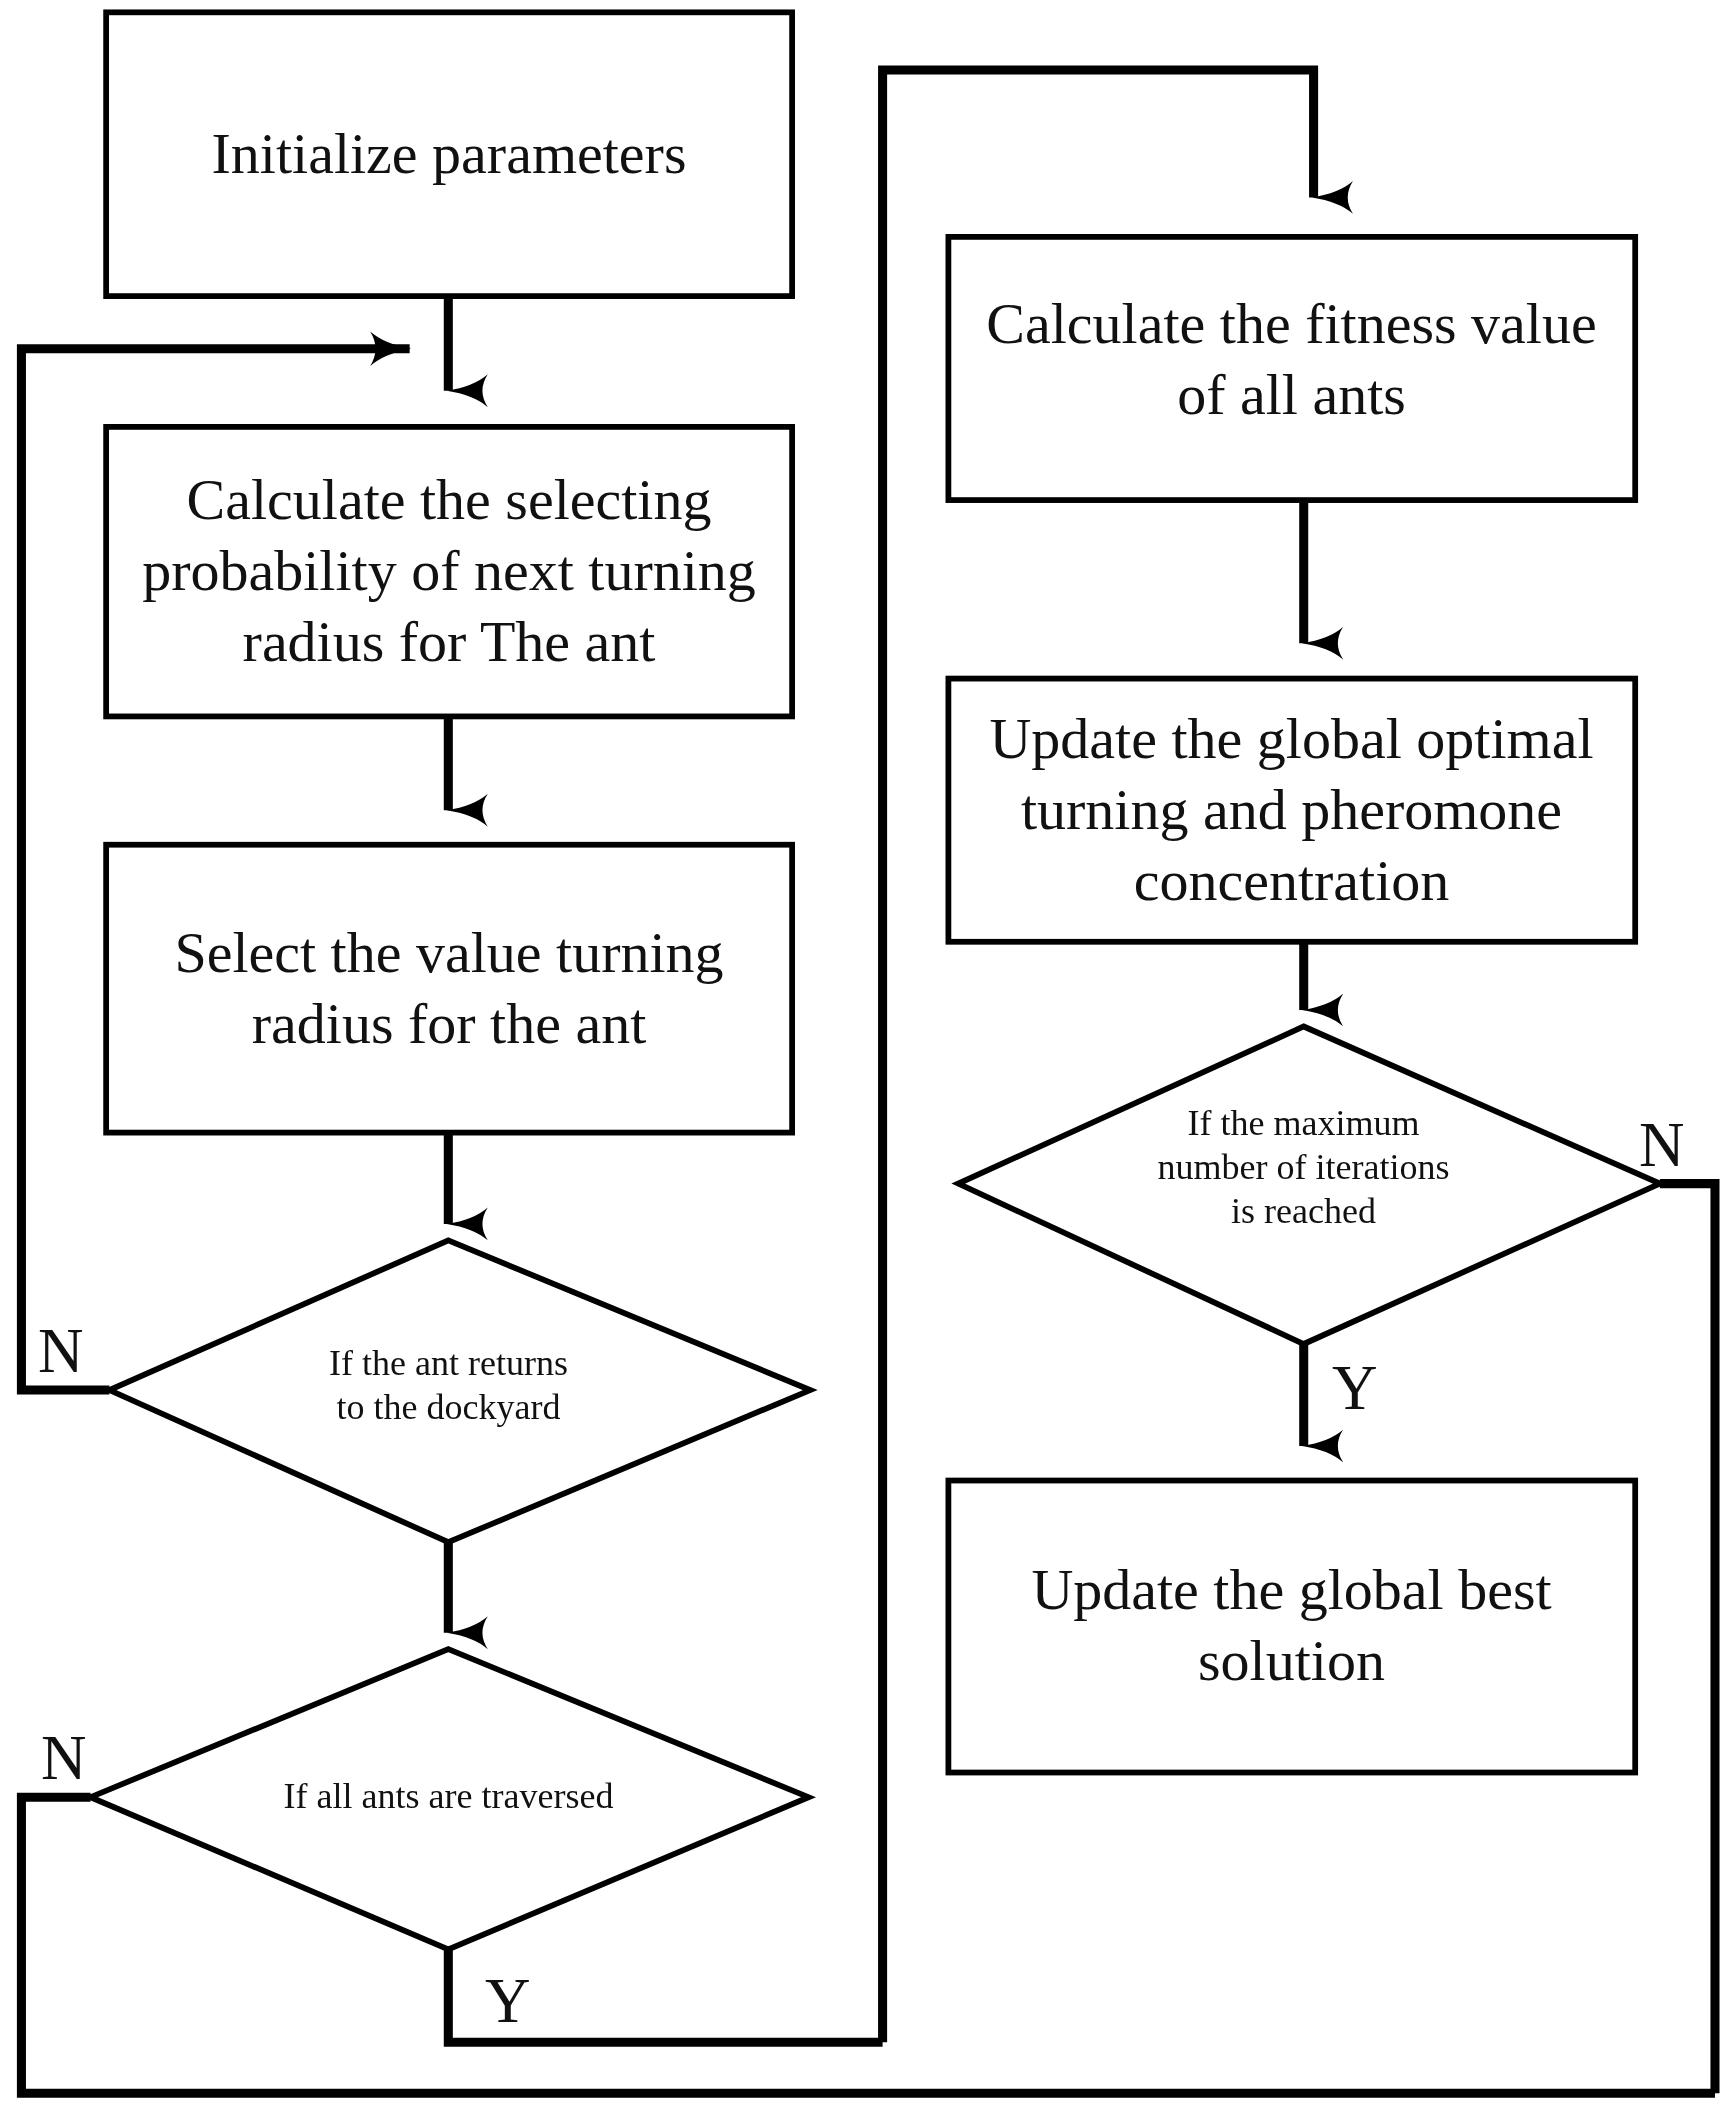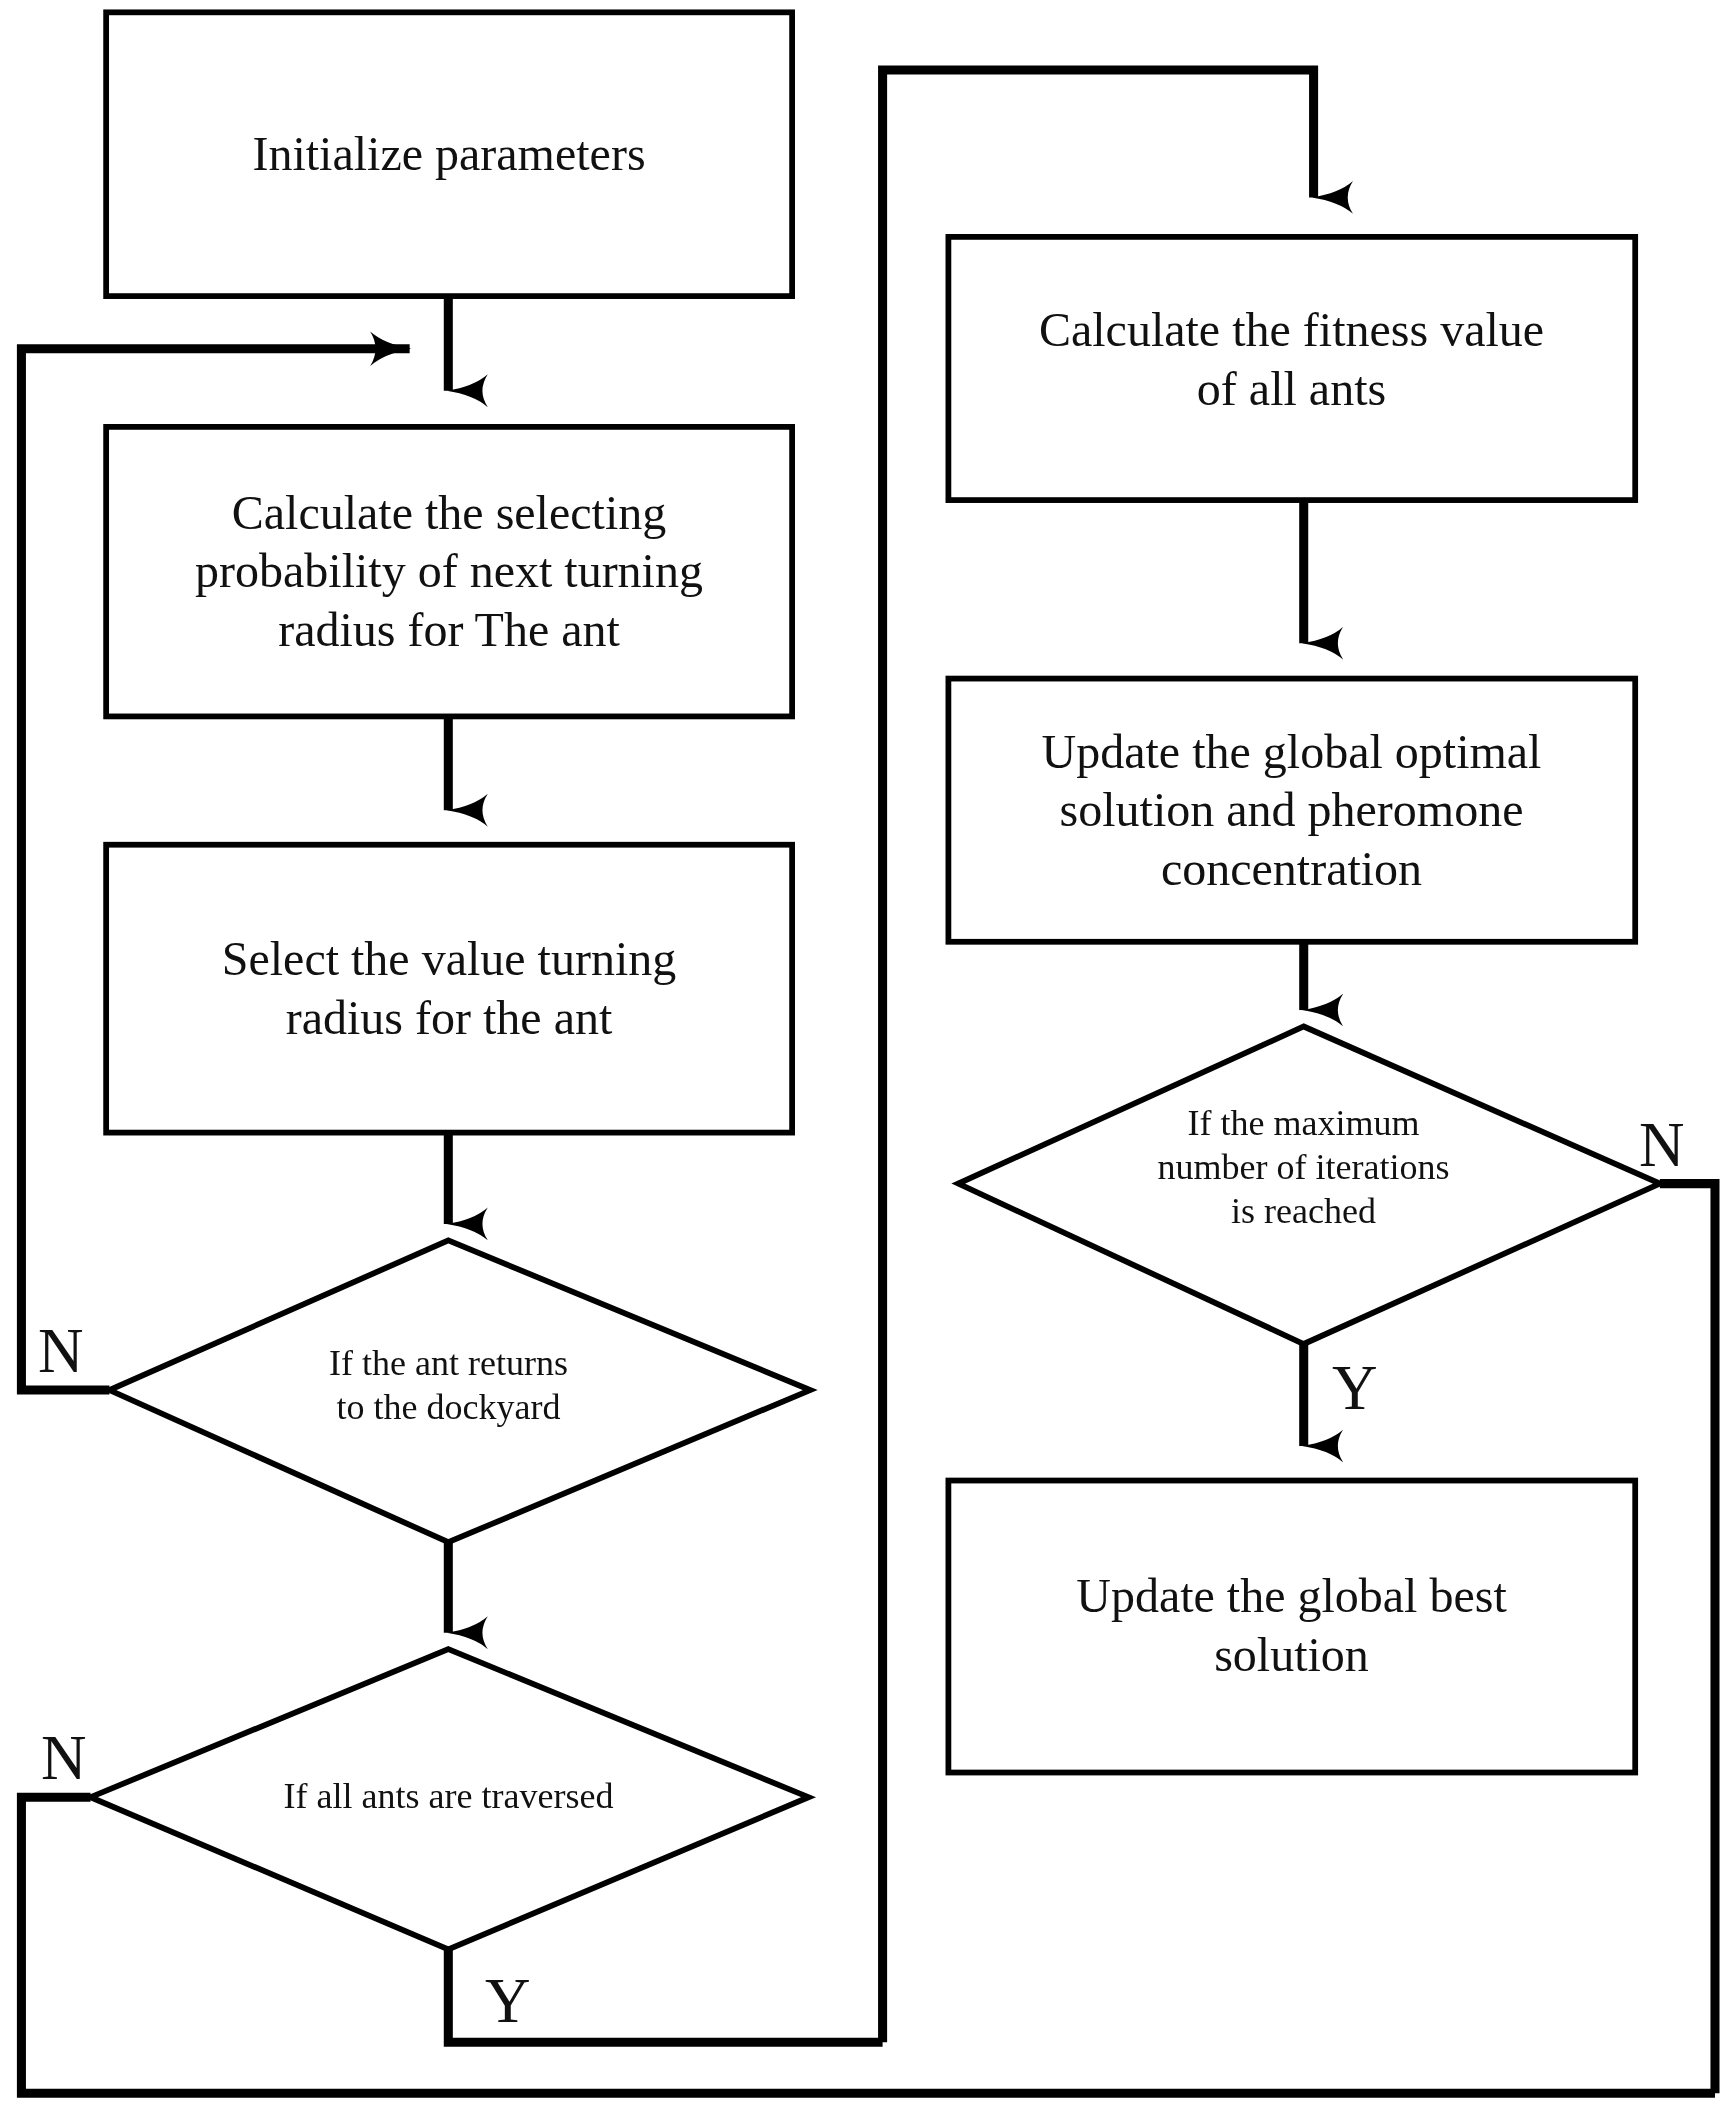--- a/index.html
+++ b/index.html
@@ -28,21 +28,21 @@
     display: flex;
     align-items: center;
     justify-content: center;
     text-align: center;
     color: #111111;
     font-family: "Liberation Serif", "DejaVu Serif", serif;
     line-height: 1.22;
     white-space: pre-line;
     pointer-events: none;
   }
-  .box-text { font-size: 48px; }
+  .box-text { font-size: 58px; }
   .diamond-text { font-size: 36px; }
   .branch-label {
     position: absolute;
     color: #111111;
     font-family: "Liberation Serif", "DejaVu Serif", serif;
     font-size: 63px;
     line-height: 1;
   }
 </style>
 </head>
@@ -117,21 +117,21 @@
 
   <div class="node-text diamond-text" style="left:169px; top:1316px; width:559px; height:140px;">If the ant returns
 to the dockyard</div>
 
   <div class="node-text diamond-text" style="left:144px; top:1760px; width:609px; height:74px;">If all ants are traversed</div>
 
   <div class="node-text box-text" style="left:948px; top:228px; width:687px; height:263px;">Calculate the fitness value
 of all ants</div>
 
   <div class="node-text box-text" style="left:948px; top:679px; width:687px; height:263px;">Update the global optimal
-solution and pheromone
+turning and pheromone
 concentration</div>
 
   <div class="node-text diamond-text" style="left:1024px; top:1102px; width:559px; height:164px; align-items:flex-start;">If the maximum
 number of iterations
 is reached</div>
 
   <div class="node-text box-text" style="left:948px; top:1480px; width:687px; height:292px;">Update the global best
 solution</div>
 
   <div class="branch-label" style="left:38px; top:1320px;">N</div>

